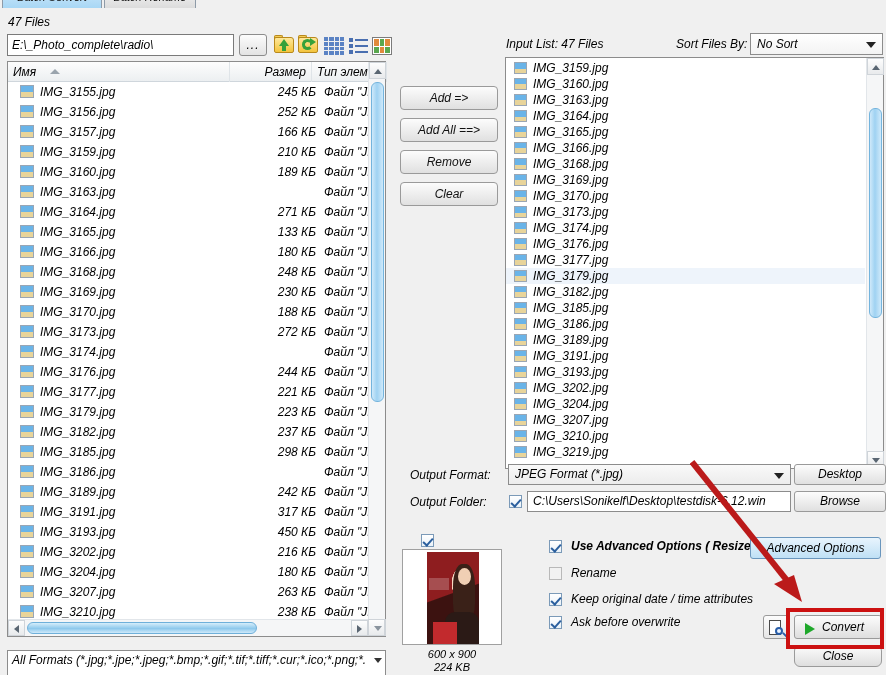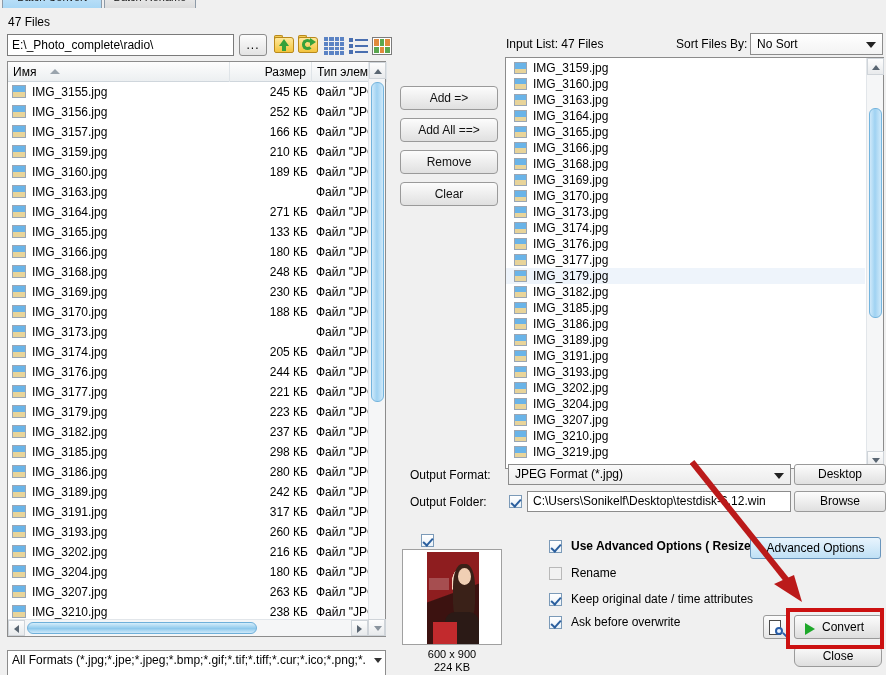--- a/index.html
+++ b/index.html
@@ -6,21 +6,21 @@
   html, body { margin:0; padding:0; }
   body {
     width: 886px; height: 675px;
     font-family: "Liberation Sans", sans-serif;
     font-size: 12px;
     background: #f0f0f0;
     color: #000;
     overflow: hidden;
     position: relative;
   }
-  .app { position:absolute; inset:0; background:#f0f0f0; }
+  .app { position:absolute; inset:0; background:#f0f0f0;font-style:italic; }
 
   
   .tabstrip {
     position:absolute; left:0; top:0; width:886px; height:9px;
     background:#f0f0f0; overflow:hidden;
   }
   .tab {
     position:absolute; top:-14px; height:22px;
     border:1px solid #8e9ba8; border-bottom:none;
     border-radius:3px 3px 0 0;
@@ -83,21 +83,21 @@
     position:absolute; left:5px; top:52px; width:379px; height:576px;
     background:#fff; border:1px solid #8c8c8c;
   }
   .colheader { position:absolute; left:0; top:0; right:0; height:20px; background:linear-gradient(#fdfdfd,#eceff1); border-bottom:1px solid #cfd6dc; }
   .colheader .cell { position:absolute; top:0; height:20px; line-height:20px; font-size:12px; padding:0 5px; border-right:1px solid #dfe4e8; overflow:hidden; white-space:nowrap; }
   .c-name { left:0; width:222px; }
   .c-size { left:222px; width:82px; text-align:right; }
   .c-type { left:304px; width:75px; border-right:none; }
   .sortarrow { position:absolute; left:42px; top:7px; width:0;height:0; border-left:5px solid transparent;border-right:5px solid transparent;border-bottom:5px solid #9aa4ad; }
 
-  .rows { position:absolute; left:0; top:20px; width:362px; bottom:17px; overflow:hidden; }
+  .rows { position:absolute; left:8px; top:20px; width:362px; bottom:17px; overflow:hidden; }
   .row { position:relative; height:20px; line-height:20px; font-size:12px; white-space:nowrap; }
   .row .thumb {
     position:absolute; left:4px; top:3px; width:14px; height:13px;
     border:1px solid #9aa6b4; background:linear-gradient(#6ab4e8 0 55%,#e8d49a 55% 100%);
   }
   .row .txt { position:absolute; left:24px; top:0; }
   .row .sz { position:absolute; left:160px; width:140px; text-align:right; }
   .row .tp { position:absolute; left:308px; }
 
   .vsb { position:absolute; right:0; top:0; width:17px; bottom:0; background:#f5f6f7; border-left:1px solid #e2e6ea; }
@@ -426,26 +426,26 @@
           </div>
           <div class="row">
             <span class="thumb"></span>
             <span class="txt">IMG_3170.jpg</span>
             <span class="sz">188 КБ</span>
             <span class="tp">Файл "JPG"</span>
           </div>
           <div class="row">
             <span class="thumb"></span>
             <span class="txt">IMG_3173.jpg</span>
+            <span class="sz">272 КБ</span>
             <span class="tp">Файл "JPG"</span>
           </div>
           <div class="row">
             <span class="thumb"></span>
             <span class="txt">IMG_3174.jpg</span>
-            <span class="sz">205 КБ</span>
             <span class="tp">Файл "JPG"</span>
           </div>
           <div class="row">
             <span class="thumb"></span>
             <span class="txt">IMG_3176.jpg</span>
             <span class="sz">244 КБ</span>
             <span class="tp">Файл "JPG"</span>
           </div>
           <div class="row">
             <span class="thumb"></span>
@@ -467,39 +467,38 @@
           </div>
           <div class="row">
             <span class="thumb"></span>
             <span class="txt">IMG_3185.jpg</span>
             <span class="sz">298 КБ</span>
             <span class="tp">Файл "JPG"</span>
           </div>
           <div class="row">
             <span class="thumb"></span>
             <span class="txt">IMG_3186.jpg</span>
-            <span class="sz">280 КБ</span>
             <span class="tp">Файл "JPG"</span>
           </div>
           <div class="row">
             <span class="thumb"></span>
             <span class="txt">IMG_3189.jpg</span>
             <span class="sz">242 КБ</span>
             <span class="tp">Файл "JPG"</span>
           </div>
           <div class="row">
             <span class="thumb"></span>
             <span class="txt">IMG_3191.jpg</span>
             <span class="sz">317 КБ</span>
             <span class="tp">Файл "JPG"</span>
           </div>
           <div class="row">
             <span class="thumb"></span>
             <span class="txt">IMG_3193.jpg</span>
-            <span class="sz">260 КБ</span>
+            <span class="sz">450 КБ</span>
             <span class="tp">Файл "JPG"</span>
           </div>
           <div class="row">
             <span class="thumb"></span>
             <span class="txt">IMG_3202.jpg</span>
             <span class="sz">216 КБ</span>
             <span class="tp">Файл "JPG"</span>
           </div>
           <div class="row">
             <span class="thumb"></span>

